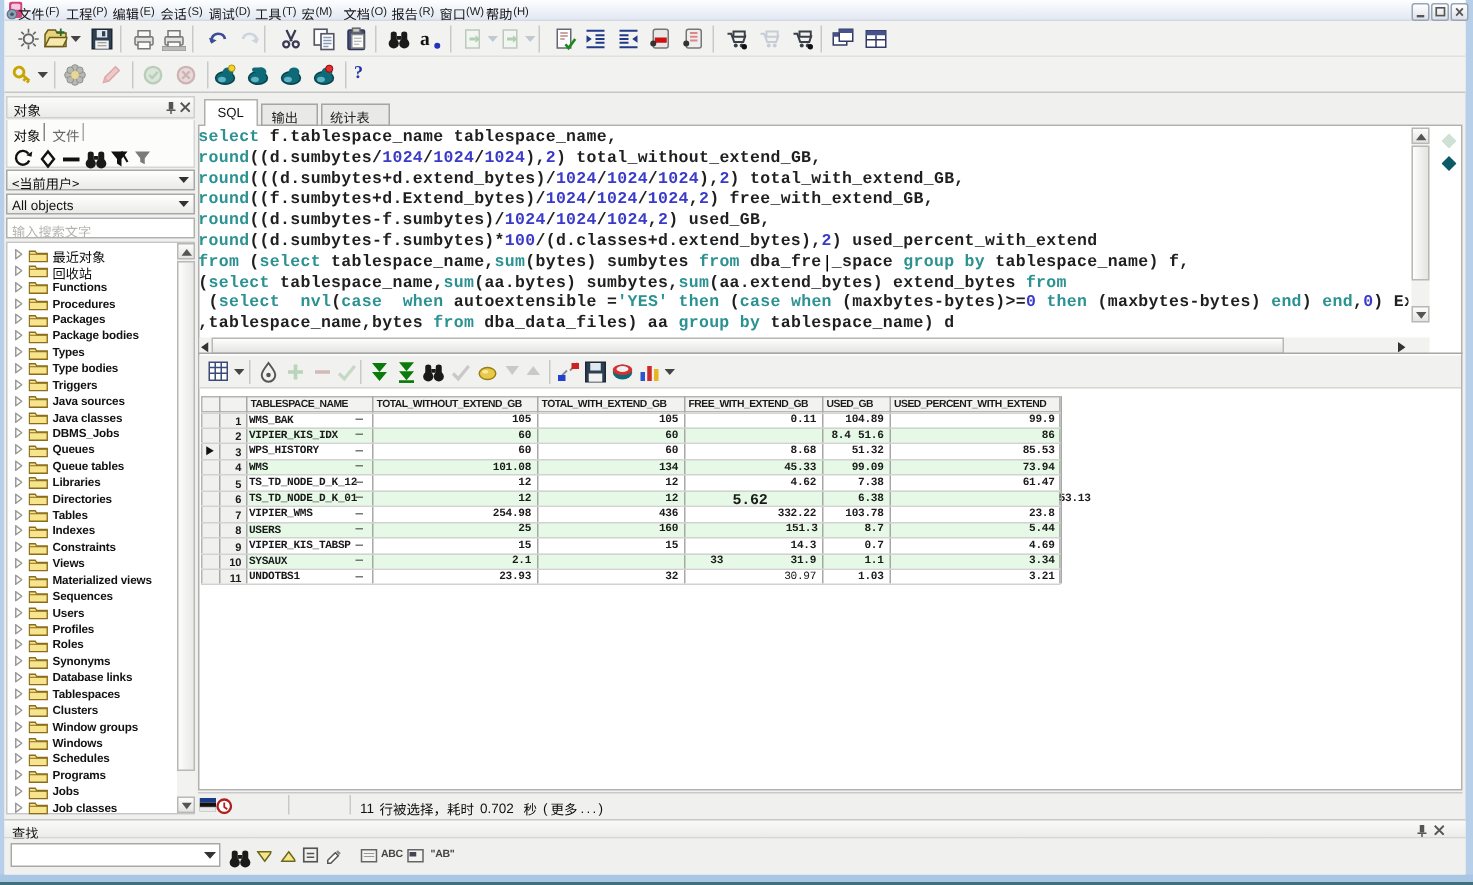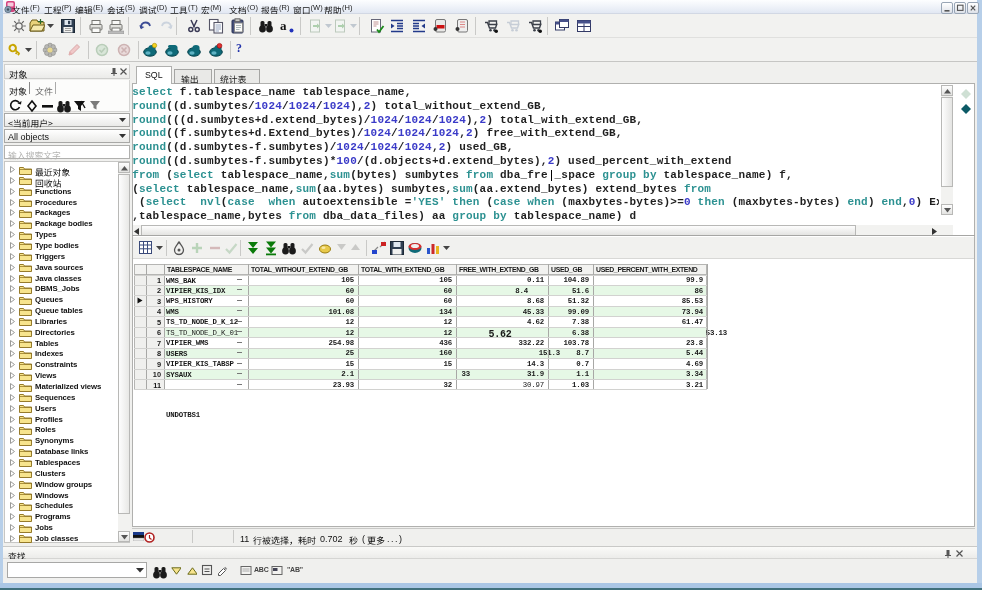--- a/index.html
+++ b/index.html
@@ -659,21 +659,21 @@
     </svg></div>
 <div class="ab" style="left:214px;top:68.5px;width:46px;height:15px;background:#e9e9e7;border:1px solid #a5a5a3;"></div>
 <div style="position:absolute;left:220px;top:70.8px;"><svg width="26" height="10" viewBox="0 0 26 10">
       <path fill="#222" d="M6.1 4.6L6.1 7.4C6.1 8.1 6.3 8.3 6.9 8.3C7.0 8.3 7.6 8.3 7.7 8.3C8.2 8.3 8.4 7.9 8.4 6.7C8.3 6.7 8.0 6.6 7.9 6.5C7.8 7.5 7.8 7.7 7.6 7.7C7.5 7.7 7.1 7.7 7.0 7.7C6.8 7.7 6.8 7.7 6.8 7.4L6.8 4.6ZM4.5 4.7C4.4 6.4 4.2 7.3 2.8 7.9C2.9 8.0 3.1 8.3 3.2 8.4C4.8 7.8 5.1 6.6 5.1 4.7ZM0.4 7.3L0.5 7.9C1.3 7.7 2.3 7.3 3.3 7.0L3.2 6.5C2.2 6.8 1.1 7.1 0.4 7.3ZM5.2 0.5C5.4 0.9 5.6 1.3 5.7 1.6L3.6 1.6L3.6 2.2L5.2 2.2C4.8 2.8 4.2 3.6 4.0 3.8C3.8 3.9 3.6 4.0 3.4 4.0C3.5 4.2 3.6 4.5 3.6 4.7C3.9 4.6 4.2 4.5 7.4 4.2C7.6 4.5 7.7 4.7 7.8 4.9L8.4 4.6C8.1 4.1 7.5 3.2 7.0 2.6L6.5 2.9C6.7 3.1 6.9 3.4 7.1 3.7L4.7 3.9C5.1 3.4 5.6 2.7 5.9 2.2L8.3 2.2L8.3 1.6L5.8 1.6L6.4 1.5C6.3 1.2 6.0 0.7 5.8 0.3ZM0.5 4.0C0.7 4.0 0.9 3.9 1.9 3.8C1.5 4.3 1.2 4.8 1.0 4.9C0.8 5.2 0.6 5.5 0.4 5.5C0.4 5.7 0.5 6.0 0.6 6.1C0.8 6.0 1.1 5.9 3.2 5.5C3.2 5.3 3.2 5.1 3.2 4.9L1.6 5.2C2.2 4.4 2.9 3.5 3.5 2.5L2.9 2.2C2.7 2.5 2.5 2.8 2.3 3.2L1.2 3.3C1.8 2.5 2.3 1.5 2.7 0.6L2.1 0.3C1.7 1.4 1.0 2.5 0.8 2.8C0.6 3.1 0.4 3.3 0.3 3.3C0.4 3.5 0.5 3.9 0.5 4.0ZM10.0 0.9C10.5 1.3 11.1 1.9 11.4 2.3L11.8 1.8C11.5 1.5 10.9 0.9 10.4 0.5ZM9.2 3.1L9.2 3.8L10.6 3.8L10.6 6.9C10.6 7.3 10.3 7.6 10.2 7.7C10.3 7.8 10.5 8.1 10.5 8.3C10.7 8.1 10.9 7.9 12.6 6.7C12.5 6.6 12.4 6.3 12.4 6.1L11.3 6.9L11.3 3.1ZM14.3 0.4L14.3 3.3L12.1 3.3L12.1 4.0L14.3 4.0L14.3 8.4L15.0 8.4L15.0 4.0L17.2 4.0L17.2 3.3L15.0 3.3L15.0 0.4ZM19.8 8.4C20.0 8.3 20.3 8.2 22.8 7.4C22.8 7.3 22.7 7.0 22.7 6.8L20.5 7.5L20.5 5.5C21.1 5.2 21.6 4.8 21.9 4.4C22.6 6.2 23.8 7.5 25.7 8.1C25.8 8.0 26.0 7.7 26.1 7.6C25.2 7.3 24.5 6.9 23.9 6.3C24.4 6.0 25.1 5.5 25.6 5.1L25.0 4.7C24.7 5.1 24.0 5.6 23.5 5.9C23.1 5.5 22.8 4.9 22.6 4.4L25.8 4.4L25.8 3.8L22.3 3.8L22.3 3.0L25.2 3.0L25.2 2.5L22.3 2.5L22.3 1.7L25.5 1.7L25.5 1.1L22.3 1.1L22.3 0.4L21.6 0.4L21.6 1.1L18.5 1.1L18.5 1.7L21.6 1.7L21.6 2.5L19.0 2.5L19.0 3.0L21.6 3.0L21.6 3.8L18.2 3.8L18.2 4.4L21.1 4.4C20.3 5.1 19.0 5.8 17.9 6.1C18.1 6.3 18.3 6.5 18.4 6.7C18.8 6.5 19.4 6.2 19.9 6.0L19.9 7.3C19.9 7.6 19.7 7.8 19.5 7.8C19.6 8.0 19.8 8.3 19.8 8.4Z"></path>
     </svg></div>
 <div class="ab mono" style="left:132.2px;top:86px;width:807px;height:138px;overflow:hidden;font-size:11px;font-weight:bold;line-height:13.8px;white-space:pre;letter-spacing:0.21px;"><span style="color:#2c9191">select</span><span style="color:#1f1f1f"> f.tablespace_name tablespace_name,</span>
 <span style="color:#2c9191">round</span><span style="color:#1f1f1f">((d.sumbytes/</span><span style="color:#3a3ac8">1024</span><span style="color:#1f1f1f">/</span><span style="color:#3a3ac8">1024</span><span style="color:#1f1f1f">/</span><span style="color:#3a3ac8">1024</span><span style="color:#1f1f1f">),</span><span style="color:#3a3ac8">2</span><span style="color:#1f1f1f">) total_without_extend_GB,</span>
 <span style="color:#2c9191">round</span><span style="color:#1f1f1f">(((d.sumbytes+d.extend_bytes)/</span><span style="color:#3a3ac8">1024</span><span style="color:#1f1f1f">/</span><span style="color:#3a3ac8">1024</span><span style="color:#1f1f1f">/</span><span style="color:#3a3ac8">1024</span><span style="color:#1f1f1f">),</span><span style="color:#3a3ac8">2</span><span style="color:#1f1f1f">) total_with_extend_GB,</span>
 <span style="color:#2c9191">round</span><span style="color:#1f1f1f">((f.sumbytes+d.Extend_bytes)/</span><span style="color:#3a3ac8">1024</span><span style="color:#1f1f1f">/</span><span style="color:#3a3ac8">1024</span><span style="color:#1f1f1f">/</span><span style="color:#3a3ac8">1024</span><span style="color:#1f1f1f">,</span><span style="color:#3a3ac8">2</span><span style="color:#1f1f1f">) free_with_extend_GB,</span>
 <span style="color:#2c9191">round</span><span style="color:#1f1f1f">((d.sumbytes-f.sumbytes)/</span><span style="color:#3a3ac8">1024</span><span style="color:#1f1f1f">/</span><span style="color:#3a3ac8">1024</span><span style="color:#1f1f1f">/</span><span style="color:#3a3ac8">1024</span><span style="color:#1f1f1f">,</span><span style="color:#3a3ac8">2</span><span style="color:#1f1f1f">) used_GB,</span>
-<span style="color:#2c9191">round</span><span style="color:#1f1f1f">((d.sumbytes-f.sumbytes)*</span><span style="color:#3a3ac8">100</span><span style="color:#1f1f1f">/(d.objects+d.extend_bytes),</span><span style="color:#3a3ac8">2</span><span style="color:#1f1f1f">) used_percent_with_extend</span>
+<span style="color:#2c9191">round</span><span style="color:#1f1f1f">((d.sumbytes-f.sumbytes)*</span><span style="color:#3a3ac8">100</span><span style="color:#1f1f1f">/(d.classes+d.extend_bytes),</span><span style="color:#3a3ac8">2</span><span style="color:#1f1f1f">) used_percent_with_extend</span>
 <span style="color:#2c9191">from</span><span style="color:#1f1f1f"> (</span><span style="color:#2c9191">select</span><span style="color:#1f1f1f"> tablespace_name,</span><span style="color:#2c9191">sum</span><span style="color:#1f1f1f">(bytes) sumbytes </span><span style="color:#2c9191">from</span><span style="color:#1f1f1f"> dba_fre _space </span><span style="color:#2c9191">group</span><span style="color:#1f1f1f"> </span><span style="color:#2c9191">by</span><span style="color:#1f1f1f"> tablespace_name) f,</span>
 <span style="color:#1f1f1f">(</span><span style="color:#2c9191">select</span><span style="color:#1f1f1f"> tablespace_name,</span><span style="color:#2c9191">sum</span><span style="color:#1f1f1f">(aa.bytes) sumbytes,</span><span style="color:#2c9191">sum</span><span style="color:#1f1f1f">(aa.extend_bytes) extend_bytes </span><span style="color:#2c9191">from</span>
 <span style="color:#1f1f1f"> (</span><span style="color:#2c9191">select</span><span style="color:#1f1f1f">  </span><span style="color:#2c9191">nvl</span><span style="color:#1f1f1f">(</span><span style="color:#2c9191">case</span><span style="color:#1f1f1f">  </span><span style="color:#2c9191">when</span><span style="color:#1f1f1f"> autoextensible =</span><span style="color:#2c9191">'YES'</span><span style="color:#1f1f1f"> </span><span style="color:#2c9191">then</span><span style="color:#1f1f1f"> (</span><span style="color:#2c9191">case</span><span style="color:#1f1f1f"> </span><span style="color:#2c9191">when</span><span style="color:#1f1f1f"> (maxbytes-bytes)&gt;=</span><span style="color:#3a3ac8">0</span><span style="color:#1f1f1f"> </span><span style="color:#2c9191">then</span><span style="color:#1f1f1f"> (maxbytes-bytes) </span><span style="color:#2c9191">end</span><span style="color:#1f1f1f">) </span><span style="color:#2c9191">end</span><span style="color:#1f1f1f">,</span><span style="color:#3a3ac8">0</span><span style="color:#1f1f1f">) Ex</span>
 <span style="color:#1f1f1f">,tablespace_name,bytes </span><span style="color:#2c9191">from</span><span style="color:#1f1f1f"> dba_data_files) aa </span><span style="color:#2c9191">group</span><span style="color:#1f1f1f"> </span><span style="color:#2c9191">by</span><span style="color:#1f1f1f"> tablespace_name) d</span></div>
 <div class="ab" style="left:550.5px;top:169.5px;width:1.3px;height:11.5px;background:#000;"></div>
 <div class="ab" style="left:941px;top:85px;width:12px;height:130px;background:#f2f2f0;"></div>
 <div class="ab" style="left:941px;top:85px;width:12px;height:11px;background:linear-gradient(#fdfdfd,#e3e3e1);border:1px solid #b8b8b6;"></div>
 <svg class="ab" style="left:944px;top:89px;" width="7" height="5">
     <path d="M3.5 0L7 4.5H0z" fill="#555"></path>
   </svg>
@@ -789,21 +789,21 @@
 <div class="ab mono" style="left:456px;top:276.3px;width:88px;font-size:7.4px;font-weight:bold;color:#1a1a1a;text-align:right;letter-spacing:-0.2px;">0.11</div>
 <div class="ab mono" style="left:548px;top:276.3px;width:41px;font-size:7.4px;font-weight:bold;color:#1a1a1a;text-align:right;letter-spacing:-0.2px;">104.89</div>
 <div class="ab mono" style="left:593px;top:276.3px;width:110px;font-size:7.4px;font-weight:bold;color:#1a1a1a;text-align:right;letter-spacing:-0.2px;">99.9</div>
 <div class="ab" style="left:134px;top:284.95px;width:30px;height:10.45px;background:#f0f0ee;border-left:1px solid #b5b5b3;"></div>
 <div class="ab" style="left:164px;top:284.95px;width:543px;height:10.45px;background:#e6f8e6;border-right:1px solid #b5b5b3;"></div>
 <div class="ab" style="left:146px;top:286.45px;width:15px;font-size:7.4px;font-weight:bold;color:#1a1a1a;text-align:right;">2</div>
 <div class="ab mono" style="left:166px;top:286.95px;font-size:7.4px;font-weight:bold;color:#1a1a1a;letter-spacing:-0.2px;">VIPIER_KIS_IDX</div>
 <div class="ab" style="left:237px;top:289.45px;width:5px;height:1px;background:#777;"></div>
 <div class="ab mono" style="left:248px;top:286.75px;width:106px;font-size:7.4px;font-weight:bold;color:#1a1a1a;text-align:right;letter-spacing:-0.2px;">60</div>
 <div class="ab mono" style="left:358px;top:286.75px;width:94px;font-size:7.4px;font-weight:bold;color:#1a1a1a;text-align:right;letter-spacing:-0.2px;">60</div>
-<div class="ab mono" style="left:456px;top:286.75px;width:72px;font-size:7.4px;font-weight:bold;color:#1a1a1a;text-align:right;letter-spacing:-0.2px;">8.4</div>
+<div class="ab mono" style="left:456px;top:286.75px;width:111px;font-size:7.4px;font-weight:bold;color:#1a1a1a;text-align:right;letter-spacing:-0.2px;">8.4</div>
 <div class="ab mono" style="left:548px;top:286.75px;width:41px;font-size:7.4px;font-weight:bold;color:#1a1a1a;text-align:right;letter-spacing:-0.2px;">51.6</div>
 <div class="ab mono" style="left:593px;top:286.75px;width:110px;font-size:7.4px;font-weight:bold;color:#1a1a1a;text-align:right;letter-spacing:-0.2px;">86</div>
 <div class="ab" style="left:134px;top:295.4px;width:30px;height:10.45px;background:#f0f0ee;border-left:1px solid #b5b5b3;"></div>
 <div class="ab" style="left:164px;top:295.4px;width:543px;height:10.45px;background:#ffffff;border-right:1px solid #b5b5b3;"></div>
 <div class="ab" style="left:146px;top:296.9px;width:15px;font-size:7.4px;font-weight:bold;color:#1a1a1a;text-align:right;">3</div>
 <div class="ab mono" style="left:166px;top:297.4px;font-size:7.4px;font-weight:bold;color:#1a1a1a;letter-spacing:-0.2px;">WPS_HISTORY</div>
 <div class="ab" style="left:237px;top:299.9px;width:5px;height:1px;background:#777;"></div>
 <div class="ab mono" style="left:248px;top:297.2px;width:106px;font-size:7.4px;font-weight:bold;color:#1a1a1a;text-align:right;letter-spacing:-0.2px;">60</div>
 <div class="ab mono" style="left:358px;top:297.2px;width:94px;font-size:7.4px;font-weight:bold;color:#1a1a1a;text-align:right;letter-spacing:-0.2px;">60</div>
 <div class="ab mono" style="left:456px;top:297.2px;width:88px;font-size:7.4px;font-weight:bold;color:#1a1a1a;text-align:right;letter-spacing:-0.2px;">8.68</div>
@@ -825,21 +825,21 @@
 <div class="ab mono" style="left:166px;top:318.3px;font-size:7.4px;font-weight:bold;color:#1a1a1a;letter-spacing:-0.2px;">TS_TD_NODE_D_K_12</div>
 <div class="ab" style="left:237px;top:320.8px;width:5px;height:1px;background:#777;"></div>
 <div class="ab mono" style="left:248px;top:318.1px;width:106px;font-size:7.4px;font-weight:bold;color:#1a1a1a;text-align:right;letter-spacing:-0.2px;">12</div>
 <div class="ab mono" style="left:358px;top:318.1px;width:94px;font-size:7.4px;font-weight:bold;color:#1a1a1a;text-align:right;letter-spacing:-0.2px;">12</div>
 <div class="ab mono" style="left:456px;top:318.1px;width:88px;font-size:7.4px;font-weight:bold;color:#1a1a1a;text-align:right;letter-spacing:-0.2px;">4.62</div>
 <div class="ab mono" style="left:548px;top:318.1px;width:41px;font-size:7.4px;font-weight:bold;color:#1a1a1a;text-align:right;letter-spacing:-0.2px;">7.38</div>
 <div class="ab mono" style="left:593px;top:318.1px;width:110px;font-size:7.4px;font-weight:bold;color:#1a1a1a;text-align:right;letter-spacing:-0.2px;">61.47</div>
 <div class="ab" style="left:134px;top:326.75px;width:30px;height:10.45px;background:#f0f0ee;border-left:1px solid #b5b5b3;"></div>
 <div class="ab" style="left:164px;top:326.75px;width:543px;height:10.45px;background:#e6f8e6;border-right:1px solid #b5b5b3;"></div>
 <div class="ab" style="left:146px;top:328.25px;width:15px;font-size:7.4px;font-weight:bold;color:#1a1a1a;text-align:right;">6</div>
-<div class="ab mono" style="left:166px;top:328.75px;font-size:7.4px;font-weight:normal;color:#1a1a1a;letter-spacing:-0.2px;">TS_TD_NODE_D_K_01</div>
+<div class="ab mono" style="left:166px;top:328.75px;font-size:7.4px;font-weight:bold;color:#1a1a1a;letter-spacing:-0.2px;">TS_TD_NODE_D_K_01</div>
 <div class="ab" style="left:237px;top:331.25px;width:5px;height:1px;background:#777;"></div>
 <div class="ab mono" style="left:248px;top:328.55px;width:106px;font-size:7.4px;font-weight:bold;color:#1a1a1a;text-align:right;letter-spacing:-0.2px;">12</div>
 <div class="ab mono" style="left:358px;top:328.55px;width:94px;font-size:7.4px;font-weight:bold;color:#1a1a1a;text-align:right;letter-spacing:-0.2px;">12</div>
 <div class="ab mono" style="left:456px;top:328.55px;width:88px;font-size:10px;font-weight:bold;color:#1a1a1a;text-align:center;letter-spacing:-0.2px;">5.62</div>
 <div class="ab mono" style="left:548px;top:328.55px;width:41px;font-size:7.4px;font-weight:bold;color:#1a1a1a;text-align:right;letter-spacing:-0.2px;">6.38</div>
 <div class="ab mono" style="left:593px;top:328.55px;width:106px;font-size:7.4px;font-weight:bold;color:#1a1a1a;text-align:right;letter-spacing:-0.2px;margin-left:28px;">53.13</div>
 <div class="ab" style="left:134px;top:337.2px;width:30px;height:10.45px;background:#f0f0ee;border-left:1px solid #b5b5b3;"></div>
 <div class="ab" style="left:164px;top:337.2px;width:543px;height:10.45px;background:#ffffff;border-right:1px solid #b5b5b3;"></div>
 <div class="ab" style="left:146px;top:338.7px;width:15px;font-size:7.4px;font-weight:bold;color:#1a1a1a;text-align:right;">7</div>
 <div class="ab mono" style="left:166px;top:339.2px;font-size:7.4px;font-weight:bold;color:#1a1a1a;letter-spacing:-0.2px;">VIPIER_WMS</div>
@@ -849,47 +849,47 @@
 <div class="ab mono" style="left:456px;top:339.0px;width:88px;font-size:7.4px;font-weight:bold;color:#1a1a1a;text-align:right;letter-spacing:-0.2px;">332.22</div>
 <div class="ab mono" style="left:548px;top:339.0px;width:41px;font-size:7.4px;font-weight:bold;color:#1a1a1a;text-align:right;letter-spacing:-0.2px;">103.78</div>
 <div class="ab mono" style="left:593px;top:339.0px;width:110px;font-size:7.4px;font-weight:bold;color:#1a1a1a;text-align:right;letter-spacing:-0.2px;">23.8</div>
 <div class="ab" style="left:134px;top:347.65px;width:30px;height:10.45px;background:#f0f0ee;border-left:1px solid #b5b5b3;"></div>
 <div class="ab" style="left:164px;top:347.65px;width:543px;height:10.45px;background:#e6f8e6;border-right:1px solid #b5b5b3;"></div>
 <div class="ab" style="left:146px;top:349.15px;width:15px;font-size:7.4px;font-weight:bold;color:#1a1a1a;text-align:right;">8</div>
 <div class="ab mono" style="left:166px;top:349.65px;font-size:7.4px;font-weight:bold;color:#1a1a1a;letter-spacing:-0.2px;">USERS</div>
 <div class="ab" style="left:237px;top:352.15px;width:5px;height:1px;background:#777;"></div>
 <div class="ab mono" style="left:248px;top:349.45px;width:106px;font-size:7.4px;font-weight:bold;color:#1a1a1a;text-align:right;letter-spacing:-0.2px;">25</div>
 <div class="ab mono" style="left:358px;top:349.45px;width:94px;font-size:7.4px;font-weight:bold;color:#1a1a1a;text-align:right;letter-spacing:-0.2px;">160</div>
-<div class="ab mono" style="left:456px;top:349.45px;width:104px;font-size:7.4px;font-weight:bold;color:#1a1a1a;text-align:right;letter-spacing:-0.2px;">151.3</div>
+<div class="ab mono" style="left:456px;top:349.45px;width:89px;font-size:7.4px;font-weight:bold;color:#1a1a1a;text-align:right;letter-spacing:-0.2px;">151.3</div>
 <div class="ab mono" style="left:548px;top:349.45px;width:41px;font-size:7.4px;font-weight:bold;color:#1a1a1a;text-align:right;letter-spacing:-0.2px;">8.7</div>
 <div class="ab mono" style="left:593px;top:349.45px;width:110px;font-size:7.4px;font-weight:bold;color:#1a1a1a;text-align:right;letter-spacing:-0.2px;">5.44</div>
 <div class="ab" style="left:134px;top:358.1px;width:30px;height:10.45px;background:#f0f0ee;border-left:1px solid #b5b5b3;"></div>
 <div class="ab" style="left:164px;top:358.1px;width:543px;height:10.45px;background:#ffffff;border-right:1px solid #b5b5b3;"></div>
 <div class="ab" style="left:146px;top:359.6px;width:15px;font-size:7.4px;font-weight:bold;color:#1a1a1a;text-align:right;">9</div>
 <div class="ab mono" style="left:166px;top:360.1px;font-size:7.4px;font-weight:bold;color:#1a1a1a;letter-spacing:-0.2px;">VIPIER_KIS_TABSP</div>
 <div class="ab" style="left:237px;top:362.6px;width:5px;height:1px;background:#777;"></div>
 <div class="ab mono" style="left:248px;top:359.90000000000003px;width:106px;font-size:7.4px;font-weight:bold;color:#1a1a1a;text-align:right;letter-spacing:-0.2px;">15</div>
 <div class="ab mono" style="left:358px;top:359.90000000000003px;width:94px;font-size:7.4px;font-weight:bold;color:#1a1a1a;text-align:right;letter-spacing:-0.2px;">15</div>
 <div class="ab mono" style="left:456px;top:359.90000000000003px;width:88px;font-size:7.4px;font-weight:bold;color:#1a1a1a;text-align:right;letter-spacing:-0.2px;">14.3</div>
 <div class="ab mono" style="left:548px;top:359.90000000000003px;width:41px;font-size:7.4px;font-weight:bold;color:#1a1a1a;text-align:right;letter-spacing:-0.2px;">0.7</div>
 <div class="ab mono" style="left:593px;top:359.90000000000003px;width:110px;font-size:7.4px;font-weight:bold;color:#1a1a1a;text-align:right;letter-spacing:-0.2px;">4.69</div>
 <div class="ab" style="left:134px;top:368.55px;width:30px;height:10.45px;background:#f0f0ee;border-left:1px solid #b5b5b3;"></div>
 <div class="ab" style="left:164px;top:368.55px;width:543px;height:10.45px;background:#e6f8e6;border-right:1px solid #b5b5b3;"></div>
 <div class="ab" style="left:146px;top:370.05px;width:15px;font-size:7.4px;font-weight:bold;color:#1a1a1a;text-align:right;">10</div>
 <div class="ab mono" style="left:166px;top:370.55px;font-size:7.4px;font-weight:bold;color:#1a1a1a;letter-spacing:-0.2px;">SYSAUX</div>
 <div class="ab" style="left:237px;top:373.05px;width:5px;height:1px;background:#777;"></div>
 <div class="ab mono" style="left:248px;top:370.35px;width:106px;font-size:7.4px;font-weight:bold;color:#1a1a1a;text-align:right;letter-spacing:-0.2px;">2.1</div>
-<div class="ab mono" style="left:364px;top:370.35px;width:106px;font-size:7.4px;font-weight:bold;color:#1a1a1a;text-align:right;letter-spacing:-0.2px;">33</div>
+<div class="ab mono" style="left:376px;top:370.35px;width:106px;font-size:7.4px;font-weight:bold;color:#1a1a1a;text-align:right;letter-spacing:-0.2px;">33</div>
 <div class="ab mono" style="left:456px;top:370.35px;width:88px;font-size:7.4px;font-weight:bold;color:#1a1a1a;text-align:right;letter-spacing:-0.2px;">31.9</div>
 <div class="ab mono" style="left:548px;top:370.35px;width:41px;font-size:7.4px;font-weight:bold;color:#1a1a1a;text-align:right;letter-spacing:-0.2px;">1.1</div>
 <div class="ab mono" style="left:593px;top:370.35px;width:110px;font-size:7.4px;font-weight:bold;color:#1a1a1a;text-align:right;letter-spacing:-0.2px;">3.34</div>
 <div class="ab" style="left:134px;top:379.0px;width:30px;height:10.45px;background:#f0f0ee;border-left:1px solid #b5b5b3;"></div>
 <div class="ab" style="left:164px;top:379.0px;width:543px;height:10.45px;background:#ffffff;border-right:1px solid #b5b5b3;"></div>
 <div class="ab" style="left:146px;top:380.5px;width:15px;font-size:7.4px;font-weight:bold;color:#1a1a1a;text-align:right;">11</div>
-<div class="ab mono" style="left:166px;top:381.0px;font-size:7.4px;font-weight:bold;color:#1a1a1a;letter-spacing:-0.2px;margin-top:30px;">UNDOTBS1</div>
+<div class="ab mono" style="left:166px;top:381.0px;font-size:7.4px;font-weight:bold;color:#1a1a1a;letter-spacing:-0.2px;">UNDOTBS1</div>
 <div class="ab" style="left:237px;top:383.5px;width:5px;height:1px;background:#777;"></div>
 <div class="ab mono" style="left:248px;top:380.8px;width:106px;font-size:7.4px;font-weight:bold;color:#1a1a1a;text-align:right;letter-spacing:-0.2px;">23.93</div>
 <div class="ab mono" style="left:358px;top:380.8px;width:94px;font-size:7.4px;font-weight:bold;color:#1a1a1a;text-align:right;letter-spacing:-0.2px;">32</div>
 <div class="ab mono" style="left:456px;top:380.8px;width:88px;font-size:7.4px;font-weight:normal;color:#1a1a1a;text-align:right;letter-spacing:-0.2px;">30.97</div>
 <div class="ab mono" style="left:548px;top:380.8px;width:41px;font-size:7.4px;font-weight:bold;color:#1a1a1a;text-align:right;letter-spacing:-0.2px;">1.03</div>
 <div class="ab mono" style="left:593px;top:380.8px;width:110px;font-size:7.4px;font-weight:bold;color:#1a1a1a;text-align:right;letter-spacing:-0.2px;">3.21</div>
 <svg class="ab" style="left:137px;top:297.4px;" width="6" height="7">
     <path d="M0.5 0.5v6l5-3z" fill="#111"></path>
   </svg>
 <div class="gvline" style="left:146px;top:264.0px;height:125.44999999999999px;"></div>

